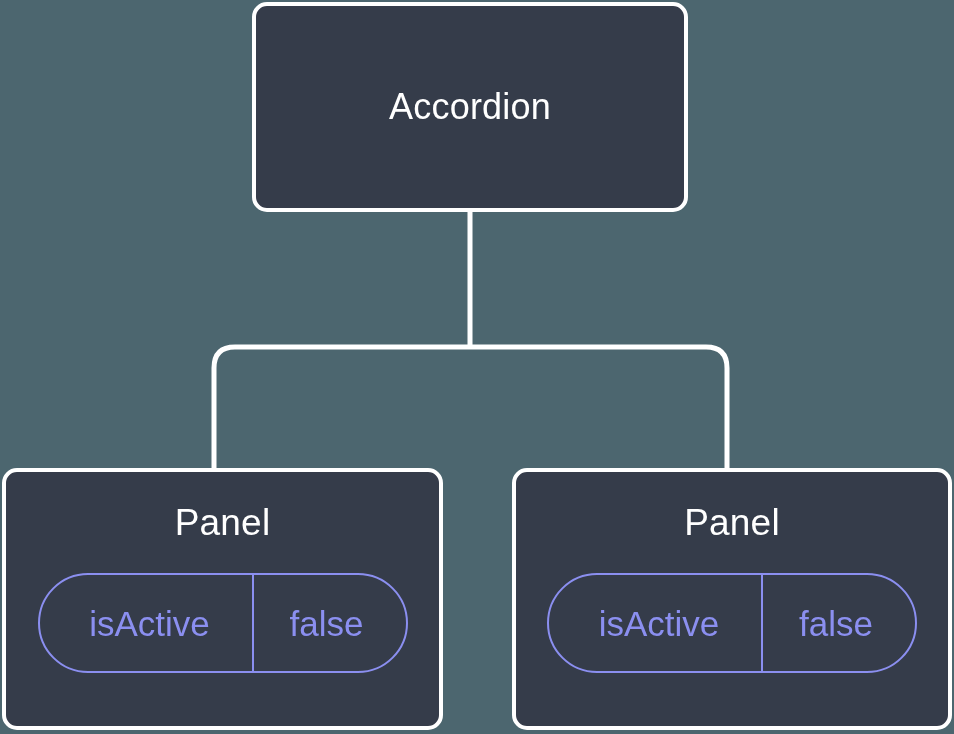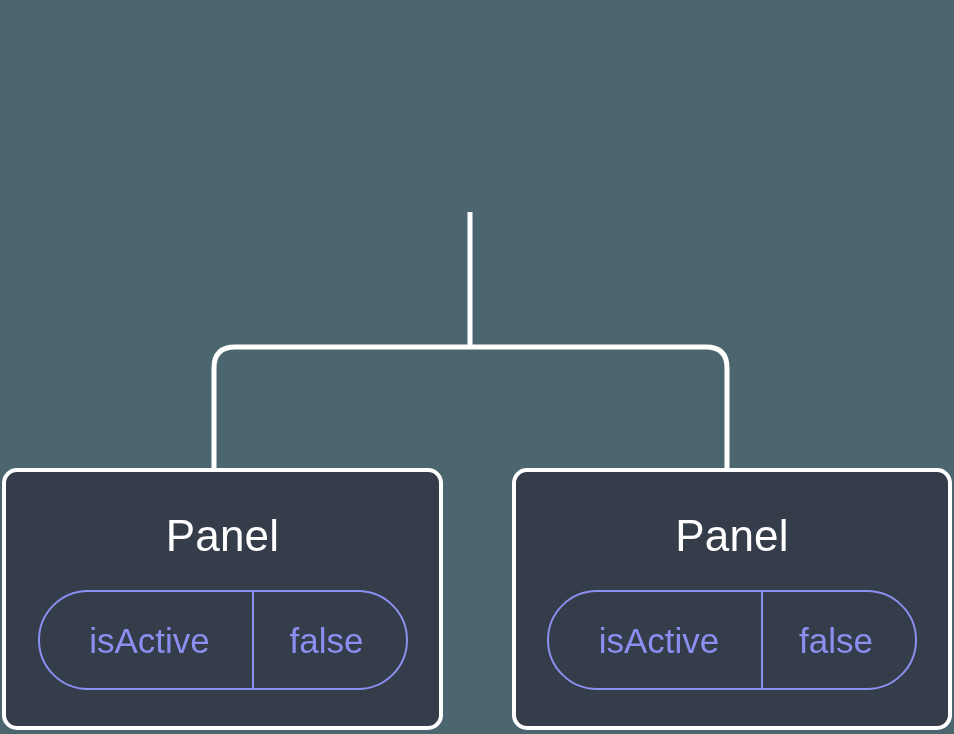--- a/index.html
+++ b/index.html
@@ -76,22 +76,22 @@
     line-height: 1;
     white-space: nowrap;
   }
 
   .node-root .node-title {
     font-size: 36px;
   }
 
   .node-panel-left .node-title,
   .node-panel-right .node-title {
-    margin-top: 42px;
-    font-size: 44px;
+    margin-top: 32px;
+    font-size: 37px;
   }
 
   
   .prop-pill {
     margin-top: 32px;
     display: flex;
     align-items: stretch;
     box-sizing: border-box;
     height: 100px;
     border: 2px solid #8b8ff0;
@@ -127,20 +127,23 @@
 
 <div id="diagram-canvas">
 
   <svg id="connector-layer" viewBox="0 0 954 734" width="954" height="734" xmlns="http://www.w3.org/2000/svg">
 
     <path d="M 470 212 L 470 347" fill="none" stroke="#ffffff" stroke-width="5" stroke-linecap="butt"></path>
 
     <path d="M 214 470 L 214 368 Q 214 347 235 347 L 706 347 Q 727 347 727 368 L 727 470" fill="none" stroke="#ffffff" stroke-width="5" stroke-linecap="butt"></path>
   </svg>
 
+  <div class="node node-root">
+    <span class="node-title">Accordion</span>
+  </div>
 
   <div class="node node-panel-left">
     <span class="node-title">Panel</span>
     <div class="prop-pill">
       <span class="prop-key">isActive</span>
       <span class="prop-value">false</span>
     </div>
   </div>
 
   <div class="node node-panel-right">

